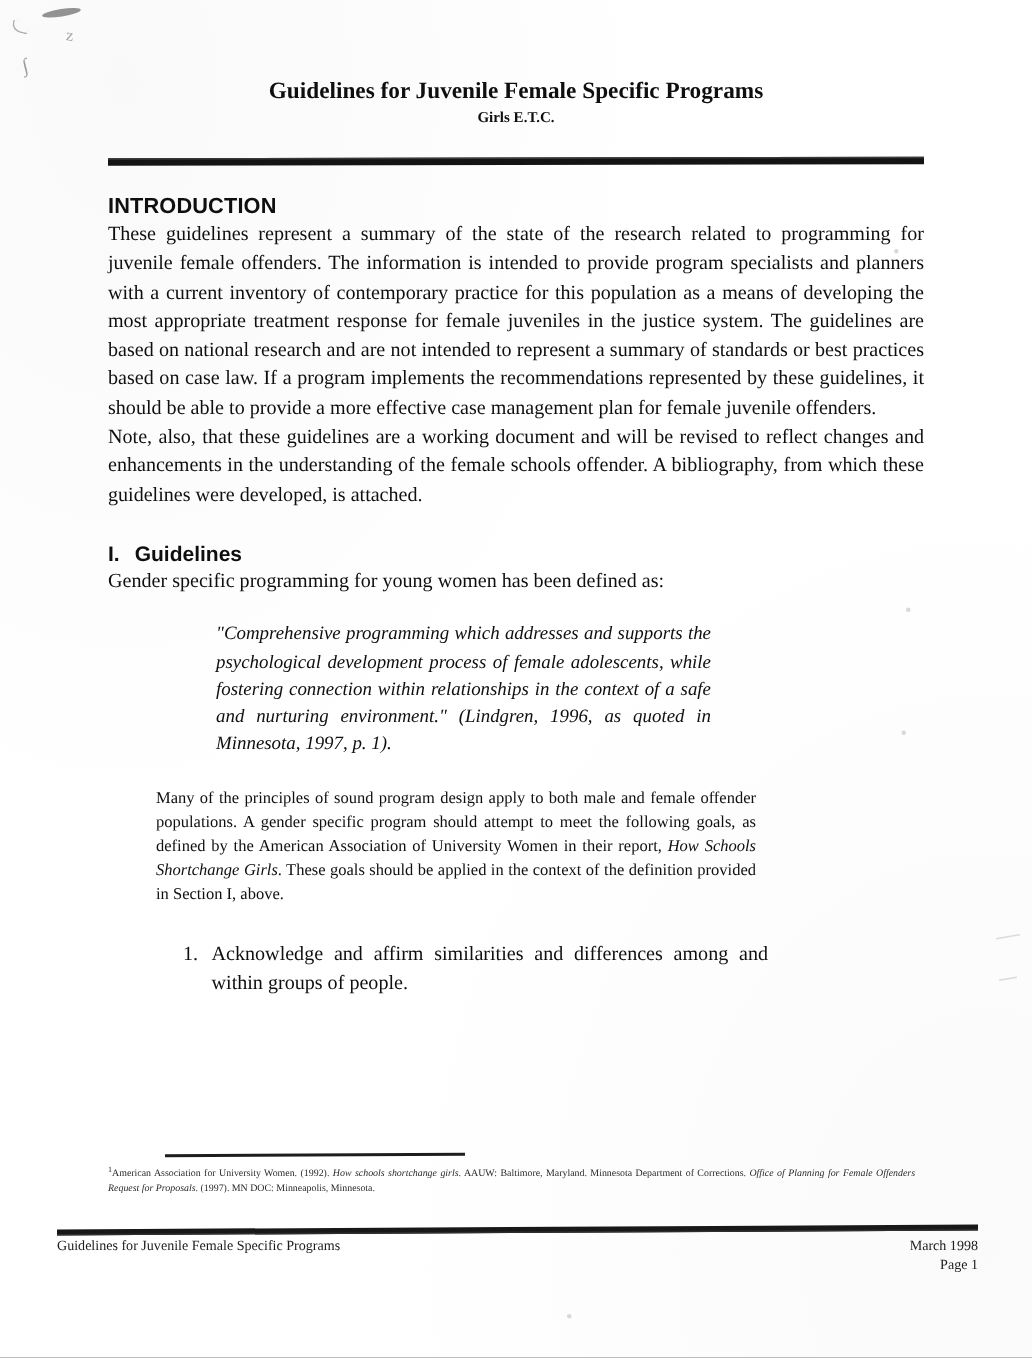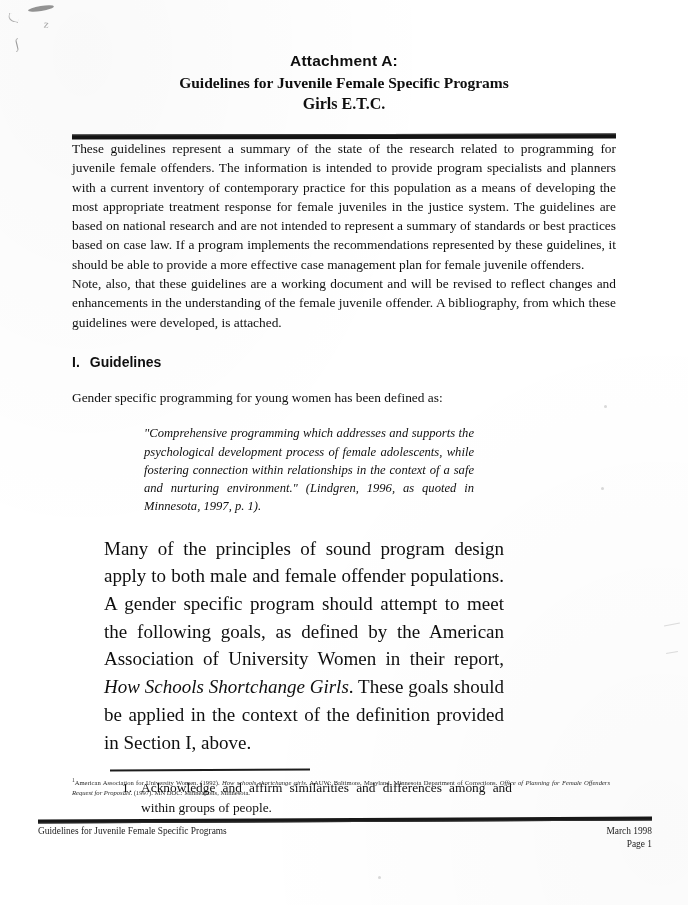--- a/index.html
+++ b/index.html
@@ -93,21 +93,21 @@
     margin-bottom: 4px;
   }
   .title-line-2 {
     font-family: "Liberation Serif", "DejaVu Serif", serif;
     font-size: 15.5px;
     font-weight: bold;
     margin-bottom: 3px;
   }
   .title-line-3 {
     font-family: "Liberation Serif", "DejaVu Serif", serif;
-    font-size: 16px;
+    font-size: 10px;
     font-weight: bold;
   }
 
   
   .rule-heavy {
     margin-top: 21px;
     height: 4px;
     background: #141414;
     border-top: 1px solid #3a3a3a;
     transform: rotate(-0.12deg);
@@ -171,21 +171,21 @@
     font-style: italic;
     font-size: 12.6px;
     line-height: 1.45;
     text-align: justify;
     text-align-last: left;
   }
 
   .para-narrow {
     margin-left: 32px;
     width: 400px;
-    font-size: 19px;
+    font-size: 11px;
     line-height: 1.46;
     text-align: justify;
     text-align-last: left;
   }
   .para-narrow em { font-style: italic; }
 
   .list-item {
     margin-left: 50px;
     width: 390px;
     display: flex;
@@ -267,38 +267,38 @@
   <div class="scan-speck" style="left:596px;top:166px;width:3px;height:3px;"></div>
   <div class="scan-speck" style="left:604px;top:405px;width:3px;height:3px;"></div>
   <div class="scan-speck" style="left:601px;top:487px;width:3px;height:3px;"></div>
   <div class="scan-speck" style="left:378px;top:876px;width:3px;height:3px;"></div>
   <div class="edge-mark" style="left:664px;top:624px;width:16px;height:1.4px;transform:rotate(-10deg);"></div>
   <div class="edge-mark" style="left:666px;top:652px;width:12px;height:1.2px;transform:rotate(-10deg);"></div>
 
   <div class="content">
 
     <div class="title-block">
-      <div class="title-line-1">Attachment A:</div>
       <div class="title-line-2">Guidelines for Juvenile Female Specific Programs</div>
       <div class="title-line-3">Girls E.T.C.</div>
     </div>
 
     <div class="rule-heavy"></div>
 
+    <div class="h-sans h-intro">INTRODUCTION</div>
 
     <p class="body p-intro-1">These guidelines represent a summary of the state of the research related to programming for juvenile female offenders.  The information is intended to provide program specialists and planners with a current inventory of contemporary practice for this population as a means of developing the most appropriate treatment response for female juveniles in the justice system.  The guidelines are based on national research and are not intended to represent a summary of standards or best practices based on case law.  If a program implements the recommendations represented by these guidelines, it should be able to provide a more effective case management plan for female juvenile offenders.</p>
 
-    <p class="body p-intro-2">Note, also, that these guidelines are a working document and will be revised to reflect changes and enhancements in the understanding of the female juvenile offender. A bibliography, from which these guidelines were developed, is attached.</p>
+    <p class="body p-intro-2">Note, also, that these guidelines are a working document and will be revised to reflect changes and enhancements in the understanding of the female schools offender. A bibliography, from which these guidelines were developed, is attached.</p>
 
     <div class="h-numbered" style="margin-top:22px;">
       <span class="num">I.</span>
       <span>Guidelines</span>
     </div>
 
-    <p class="lead-line indent-1" style="margin-top:18px;">Gender specific programming for young women has been defined as:</p>
+    <p class="lead-line indent-1" style="">Gender specific programming for young women has been defined as:</p>
 
     <p class="quote" style="margin-top:17px;">"Comprehensive programming which addresses and supports the psychological development process of female adolescents, while fostering connection within relationships in the context of a safe and nurturing environment."  (Lindgren, 1996, as quoted in Minnesota, 1997, p. 1).</p>
 
 
     <p class="para-narrow" style="margin-top:19px;">
       <span>Many of the principles of sound program design apply to both male and female offender populations.  A gender specific program should attempt to meet the following goals, as defined by the American Association of University Women in their report, </span><em>How Schools Shortchange Girls</em><span>.  These goals should be applied in the context of the definition provided in Section I, above.</span>
     </p>
 
     <div class="list-item" style="margin-top:22px;">
       <span class="marker">1.</span>

